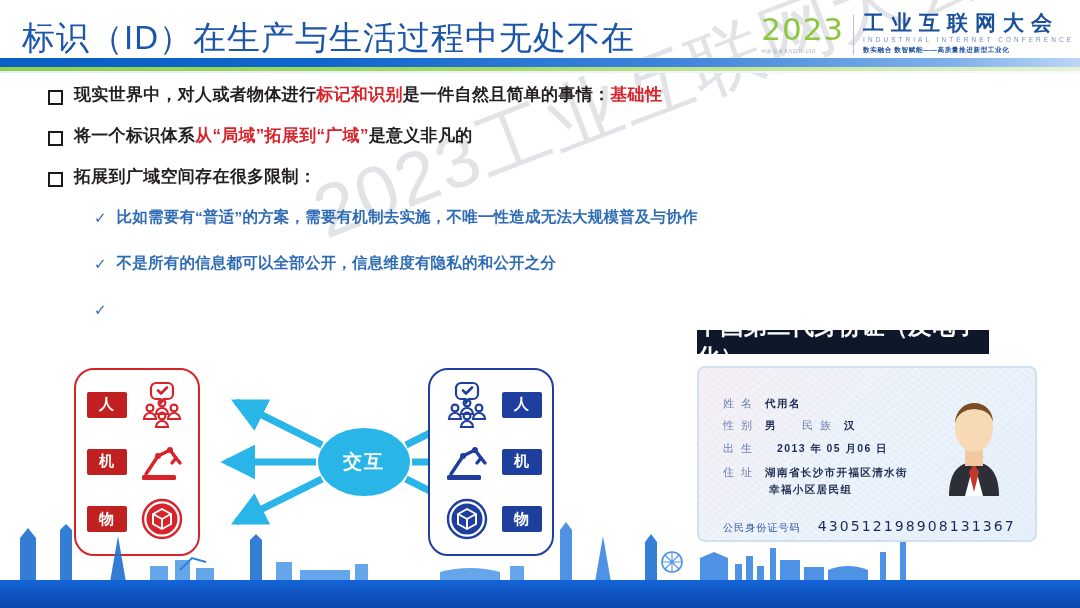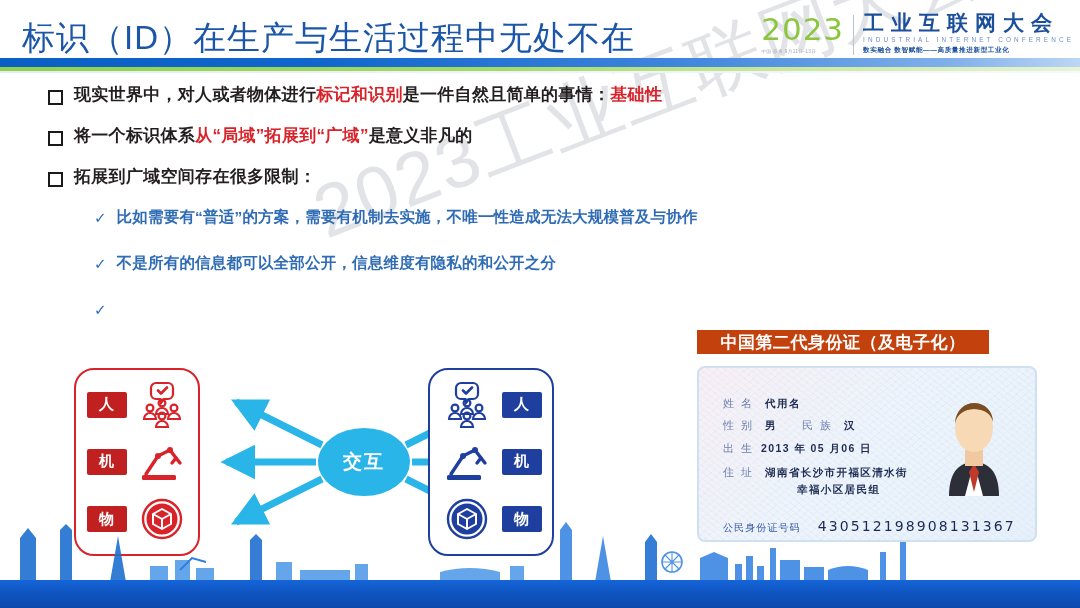--- a/index.html
+++ b/index.html
@@ -97,37 +97,37 @@
   .hub{
     position:absolute;left:258px;top:68px;width:92px;height:68px;border-radius:50%;
     background:#29b5e8;display:flex;align-items:center;justify-content:center;
     color:#fff;font-size:19px;font-weight:bold;letter-spacing:2px;z-index:3;
   }
   .arrows{position:absolute;left:0;top:0;width:600px;height:205px;}
 
   
   .idcard{position:absolute;left:697px;top:330px;width:340px;height:215px;}
   .idcard-hd{
-    position:absolute;left:0;top:0;width:292px;height:24px;background:#c2410c;
-    color:#fff;font-size:17px;font-weight:bold;display:flex;align-items:center;
+    position:absolute;left:0;top:0;width:292px;height:24px;background:#0f172a;
+    color:#fff;font-size:23px;font-weight:bold;display:flex;align-items:center;
     justify-content:center;letter-spacing:.5px;
   }
   .idcard-body{
     position:absolute;left:0;top:36px;width:340px;height:176px;border-radius:8px;
     border:2px solid #cfe0f0;
     background:
       linear-gradient(135deg,rgba(255,235,240,.55) 0%,rgba(236,244,252,.45) 45%,rgba(225,238,250,.6) 100%),
       repeating-linear-gradient(38deg,rgba(150,175,205,.16) 0 1px,transparent 1px 5px),
       repeating-linear-gradient(-38deg,rgba(150,175,205,.13) 0 1px,transparent 1px 6px),
       #eef4fb;
     overflow:hidden;box-sizing:border-box;
   }
   .idf{position:absolute;font-size:9.5px;color:#3a4e86;white-space:nowrap;letter-spacing:.4px;}
   .idlbl{color:#6c7fae;font-size:11px;letter-spacing:2px;}
-  .idval{color:#1d2b52;font-size:10.5px;font-weight:bold;letter-spacing:1.4px;margin-left:28px;}
+  .idval{color:#1d2b52;font-size:10.5px;font-weight:bold;letter-spacing:1.4px;}
   .idnum-lbl{color:#3557a6;font-size:10px;letter-spacing:1.1px;}
   .idnum{color:#1b2a54;font-size:14px;letter-spacing:2.1px;font-family:"DejaVu Sans",sans-serif;}
   .photo{position:absolute;right:22px;top:20px;width:78px;height:108px;}
 
   
   .band{position:absolute;left:0;bottom:0;width:1080px;height:48px;}
   .band-sea{
     position:absolute;left:0;bottom:0;width:1080px;height:28px;
     background:linear-gradient(180deg,#1565d8 0%,#0f55c2 45%,#0c49ad 100%);
   }
@@ -330,21 +330,21 @@
         <span class="idlbl">性 别</span>
         <span class="idval" style="margin-left:8px;">男</span>
       </div>
       <div class="idf" style="left:103px;top:50px;">
         <span class="idlbl">民 族</span>
         <span class="idval" style="margin-left:8px;">汉</span>
       </div>
 
       <div class="idf" style="left:24px;top:73px;">
         <span class="idlbl">出 生</span>
-        <span class="idval" style="margin-left:4px;">2013 年 05 月06 日</span>
+        <span class="idval" style="margin-left:20px;">2013 年 05 月06 日</span>
       </div>
 
       <div class="idf" style="left:24px;top:97px;">
         <span class="idlbl">住 址</span>
         <span class="idval" style="margin-left:8px;">湖南省长沙市开福区清水街</span>
       </div>
       <div class="idf" style="left:70px;top:115px;">
         <span class="idval">幸福小区居民组</span>
       </div>
 

